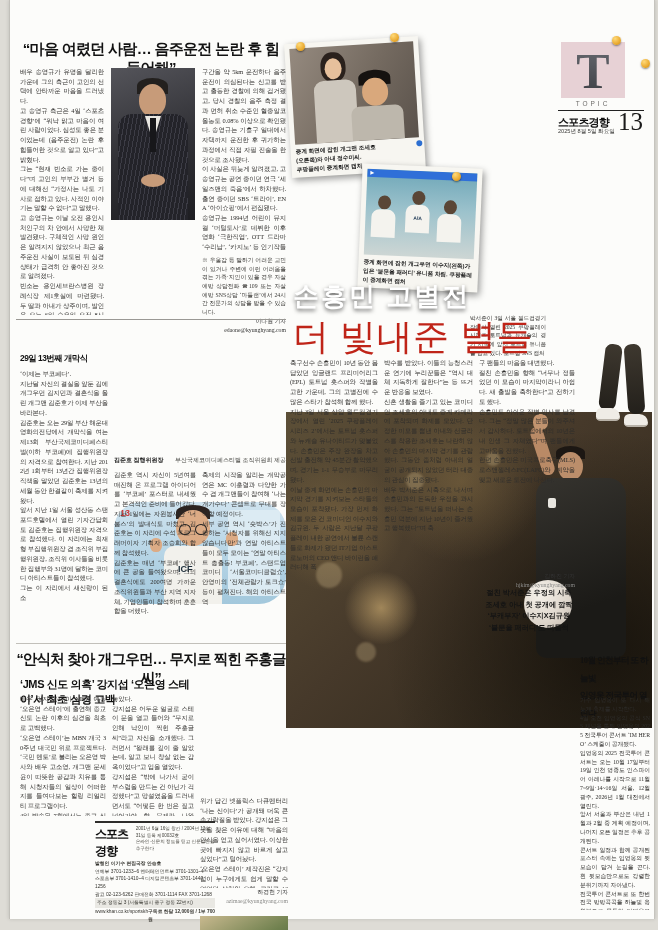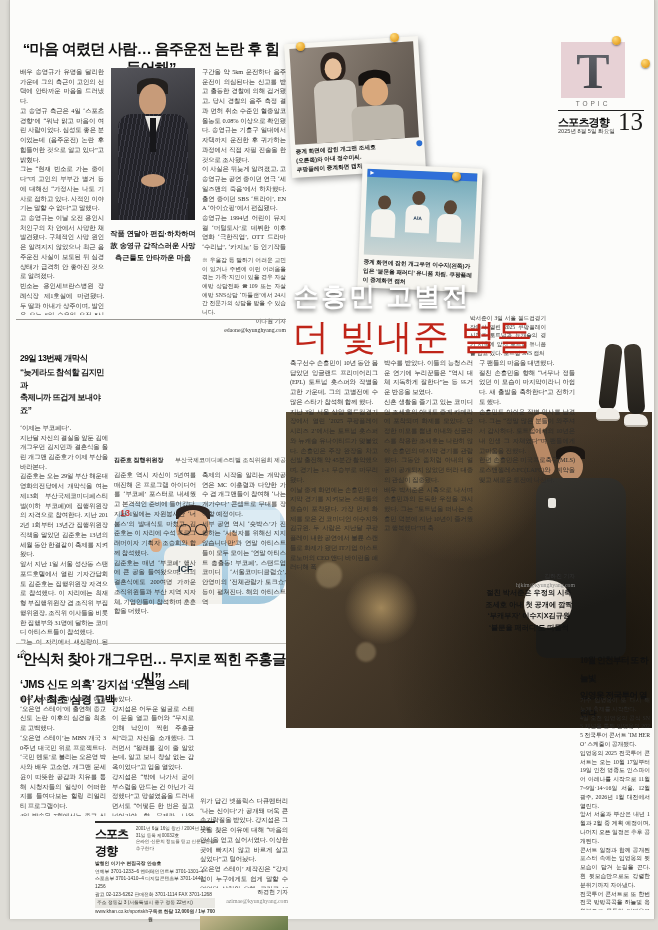--- a/index.html
+++ b/index.html
@@ -125,36 +125,31 @@
 빈소는 용인세브란스병원 장례식장 제1호실에 마련됐다. 두 딸과 아내가 상주이며, 발인은 오는 6일 수요일 오전 8시다. 장지는 함백산 추모공원이다.
 고 송영규는 지난달 19일 오후 11시께 경기 용인시 기흥구에서 차량</div>
   <div class="abs photo ph-song" style="left:111px;top:68px;width:84px;height:152px;">
     <div class="hair"></div>
     <div class="head"></div>
     <div class="suit"></div>
     <div class="shirt"></div>
     <div class="tie"></div>
     <div class="hands"></div>
   </div>
-  <div class="abs caption sans" style="left:108px;top:228px;width:90px;">작품 연달아 편집·하차하며
-故 송영규 갑작스러운 사망
-측근들도 안타까운 마음</div>
   <div class="abs" style="left:202px;top:67px;width:84px;height:250px;">
     <div class="bodytext" style="height:186px;">구간을 약 5km 운전하다 음주운전이 의심된다는 신고를 받고 출동한 경찰에 의해 검거됐고, 당시 경찰의 음주 측정 결과 면허 취소 수준인 혈중알코올농도 0.08% 이상으로 확인됐다. 송영규는 기흥구 일대에서 자택까지 운전한 후 귀가하는 과정에서 직접 자필 진술을 한 것으로 조사됐다.
 이 사실은 뒤늦게 알려졌고, 고 송영규는 공연 중이던 연극 ‘세일즈맨의 죽음’에서 하차했다. 출연 중이던 SBS ‘트라이’, ENA ‘아이쇼핑’에서 편집됐다.
 송영규는 1994년 어린이 뮤지컬 ‘머털도사’로 데뷔한 이후 영화 ‘극한직업’, OTT 드라마 ‘수리남’, ‘카지노’ 등 인기작들에서 신스틸러로 활약해왔다.</div>
     <div class="note">※ 우울감 등 말하기 어려운 고민이 있거나 주변에 이런 어려움을 겪는 가족·지인이 있을 경우 자살예방 상담전화 ☎109 또는 자살예방 SNS상담 ‘마들랜’에서 24시간 전문가의 상담을 받을 수 있습니다.</div>
     <div class="byline">이다원 기자 edaone@kyunghyang.com</div>
   </div>
 
   <div class="abs rule" style="left:16px;top:319px;width:270px;"></div>
   <div class="abs" style="left:20px;top:353px;width:88px;height:288px;">
     <div class="lead-title">29일 13번째 개막식</div>
-    <div class="lead-quote">“늦게라도 참석할 김지민과
-축제니까 뜨겁게 보내야죠”</div>
     <div class="bodytext" style="margin-top:5px;height:240px;">‘이제는 부코페다’.
 지난달 자신의 결실을 앞둔 김에 개그우먼 김지민과 결혼식을 올린 개그맨 김준호가 이제 부산을 바라본다.
 김준호는 오는 29일 부산 해운대 영화의전당에서 개막식을 여는 제13회 부산국제코미디페스티벌(이하 부코페)에 집행위원장의 자격으로 참여한다. 지난 2012년 1회부터 13년간 집행위원장 직책을 맡았던 김준호는 13년의 세월 동안 한결같이 축제를 지켜왔다.
 앞서 지난 1일 서울 성산동 스탠포드호텔에서 열린 기자간담회도 김준호는 집행위원장 자격으로 참석했다. 이 자리에는 최재형 부집행위원장 겸 조직위 부집행위원장, 조직위 이사들을 비롯한 집행부와 31명에 달하는 코미디 아티스트들이 참석했다.
 그는 이 자리에서 새신랑이 된 소</div>
   </div>
   <div class="abs photo ph-kim" style="left:114px;top:350px;width:172px;height:102px;">
     <div class="panel"></div>
     <div class="badge">13</div>
     <div class="hair"></div>

